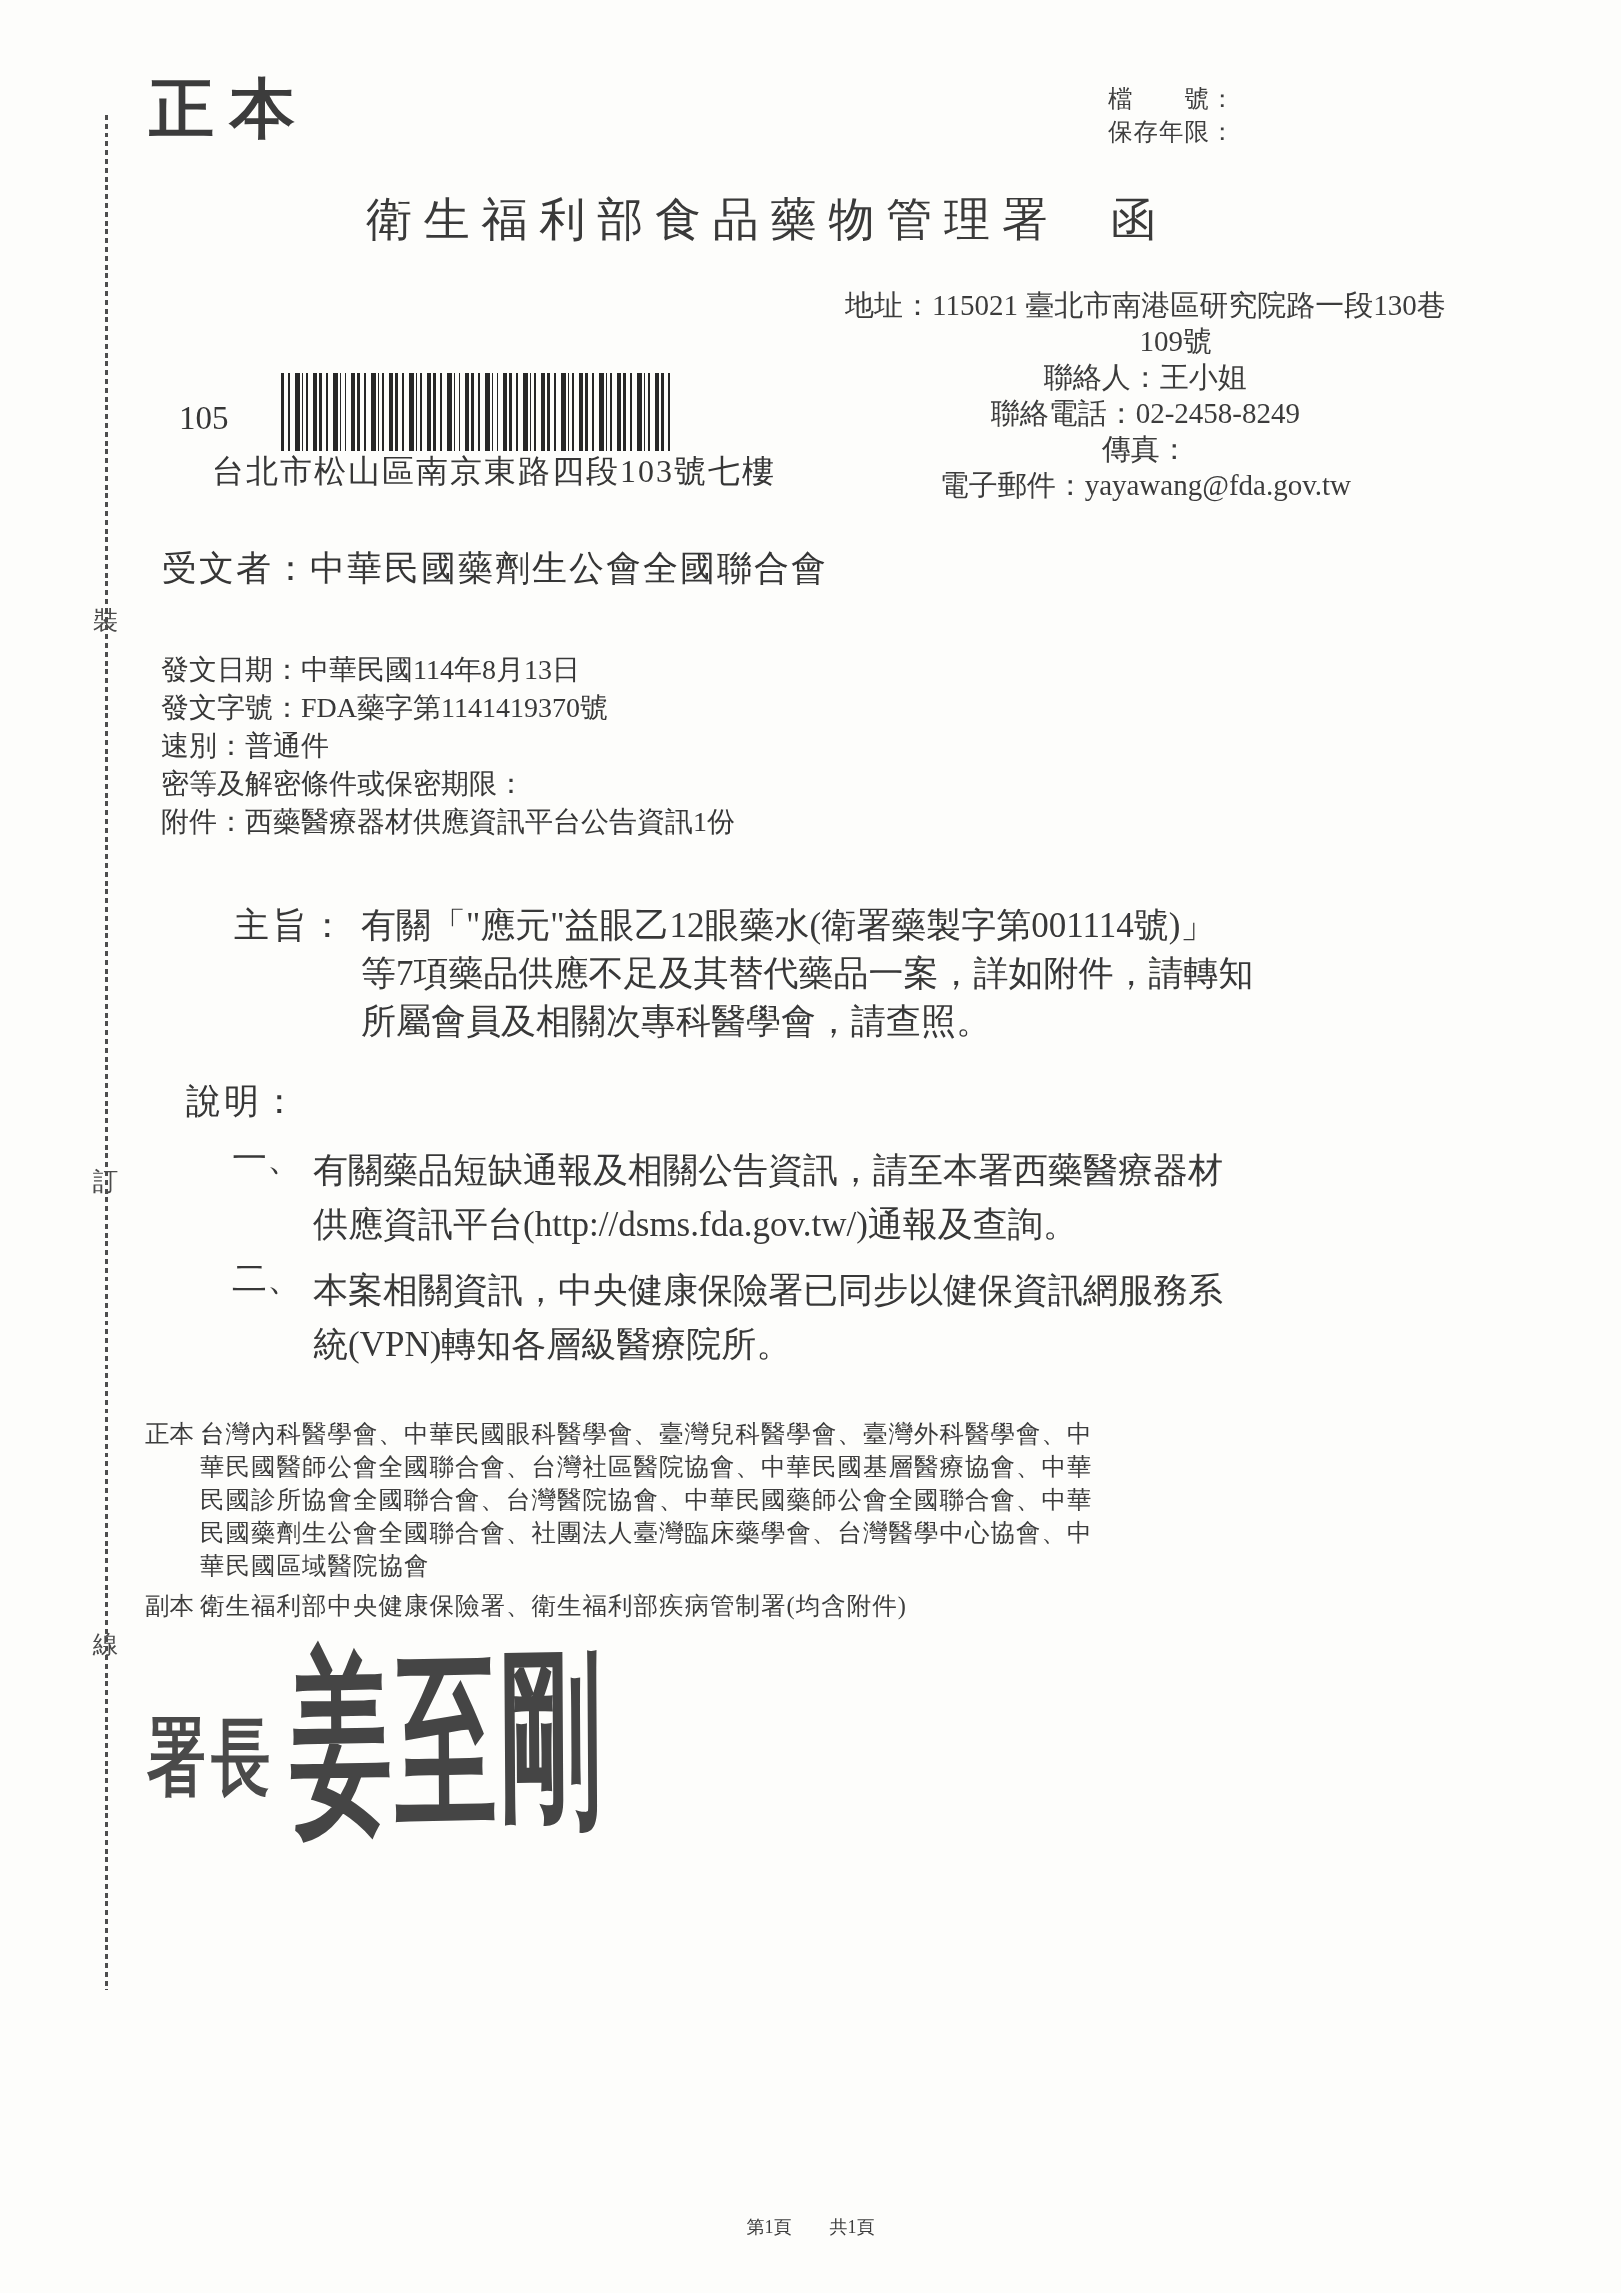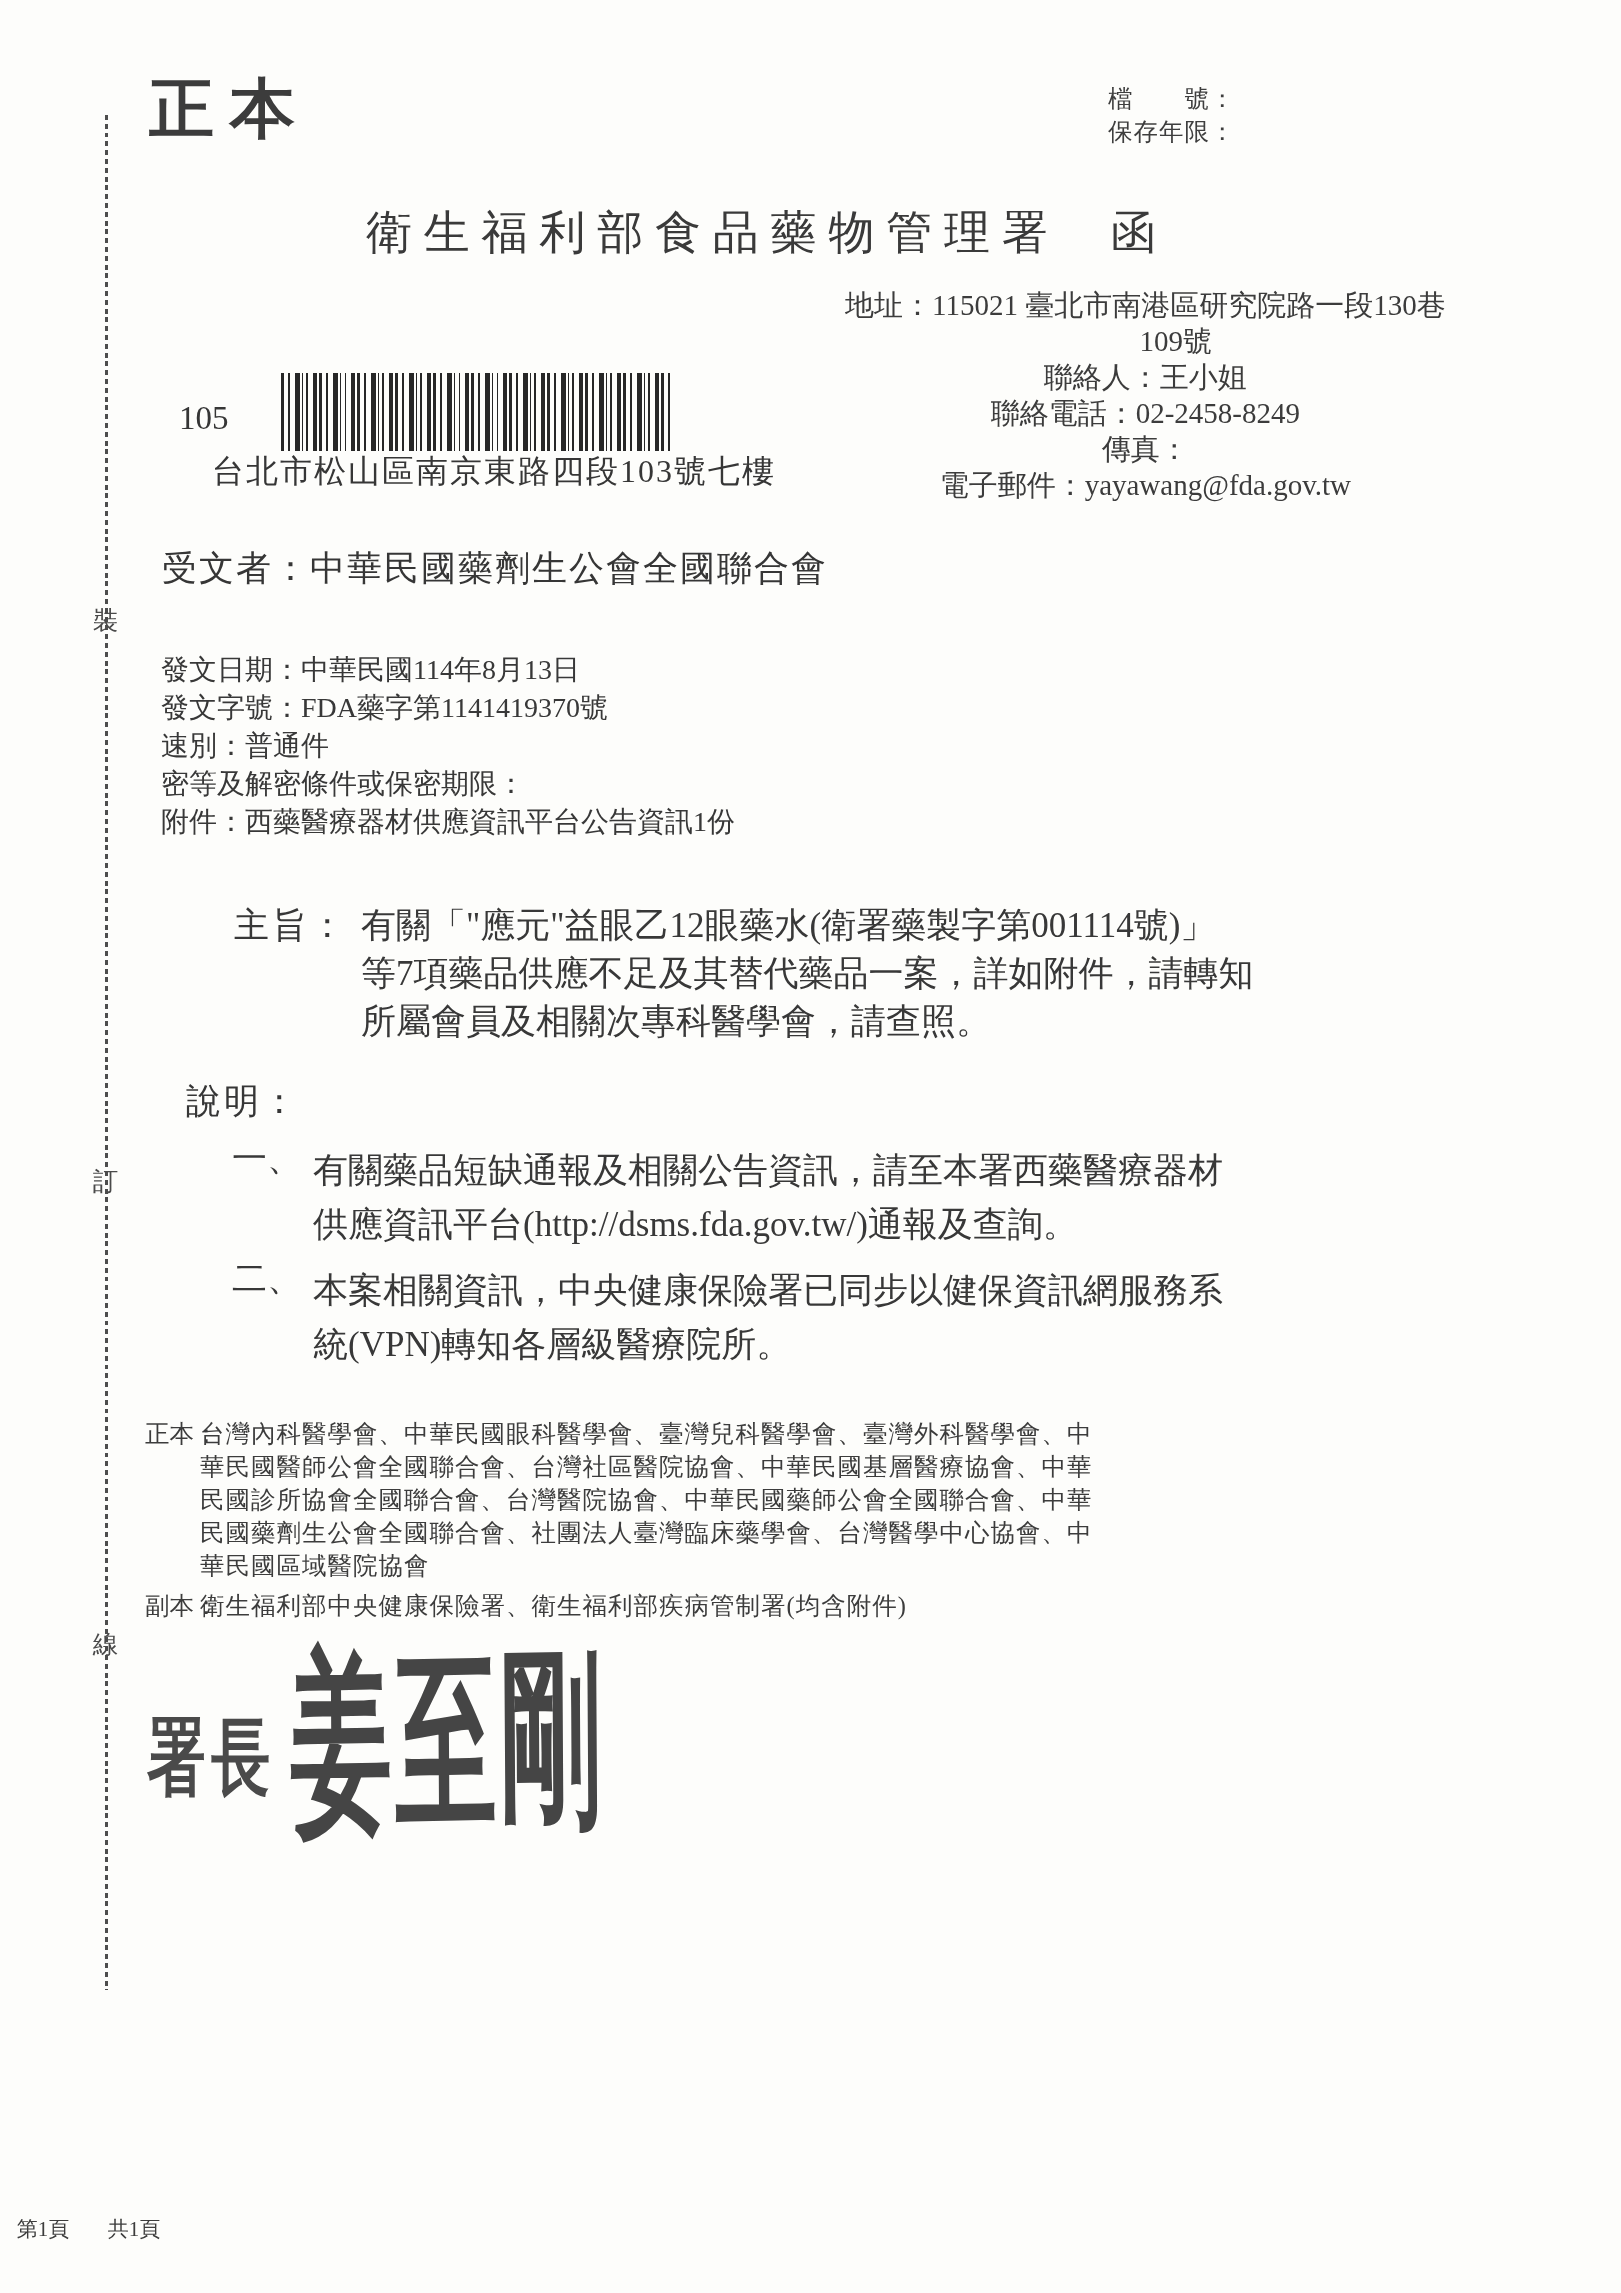--- a/index.html
+++ b/index.html
@@ -36,21 +36,20 @@
     left:1108px;top:82px;
     font-size:24.5px;line-height:33px;letter-spacing:1px;color:#3e3e3e;
   }
 
   
   .doc-title{
     left:366px;top:189px;
     display:flex;align-items:flex-start;
     font-size:46px;letter-spacing:11.8px;font-weight:500;color:#3a3a3a;
     white-space:nowrap;
-    margin-top:13px;
   }
   .title-gap{display:inline-block;width:51px;}
 
   
   .sender-block{
     left:845px;top:287px;
     font-size:29px;line-height:36px;color:#3c3c3c;
     white-space:nowrap;
     text-align:center;
   }
@@ -105,21 +104,21 @@
   }
   .sig-name{
     left:290px;top:1619px;
     font-size:163px;font-weight:700;letter-spacing:5.9px;color:#454545;
     transform:scale(.62,1.16) rotate(-.6deg);transform-origin:left top;white-space:nowrap;
   }
 
   
   .footer{
     left:0;top:2215px;width:100%;
-    font-size:21px;color:#3c3c3c;
+    text-align:center;font-size:18px;color:#3c3c3c;
   }
   .footer span{margin:0 16.7px;}
 </style>
 </head>
 <body>
 
 <div class="page">
 
   <div class="abs binding-line"></div>
   <div class="abs bind-char bc1">裝</div>

